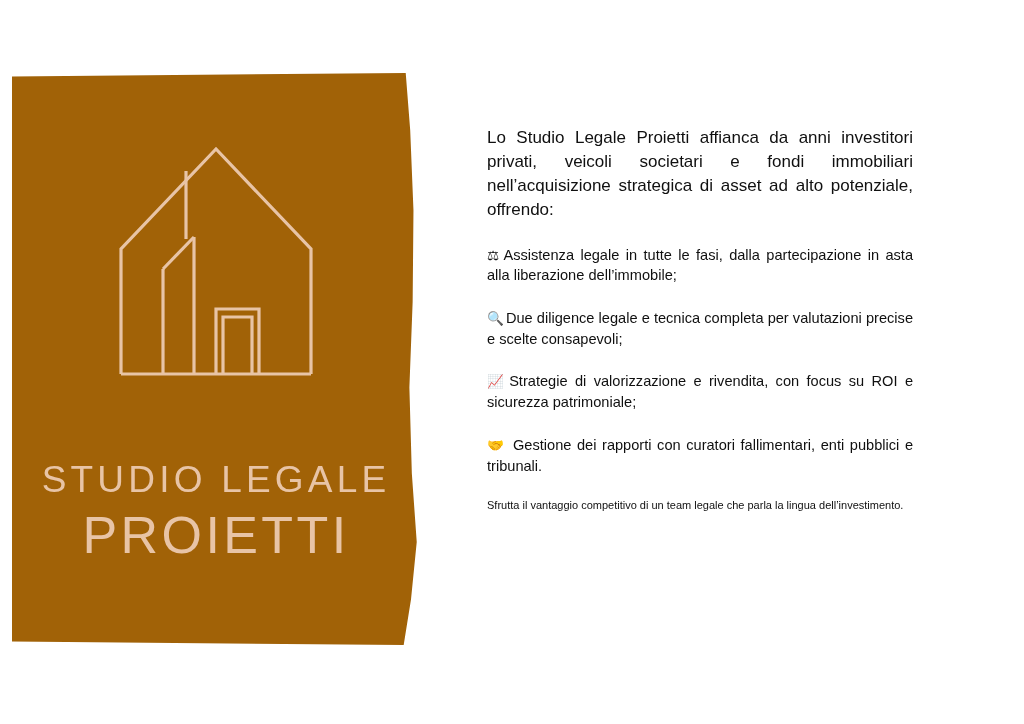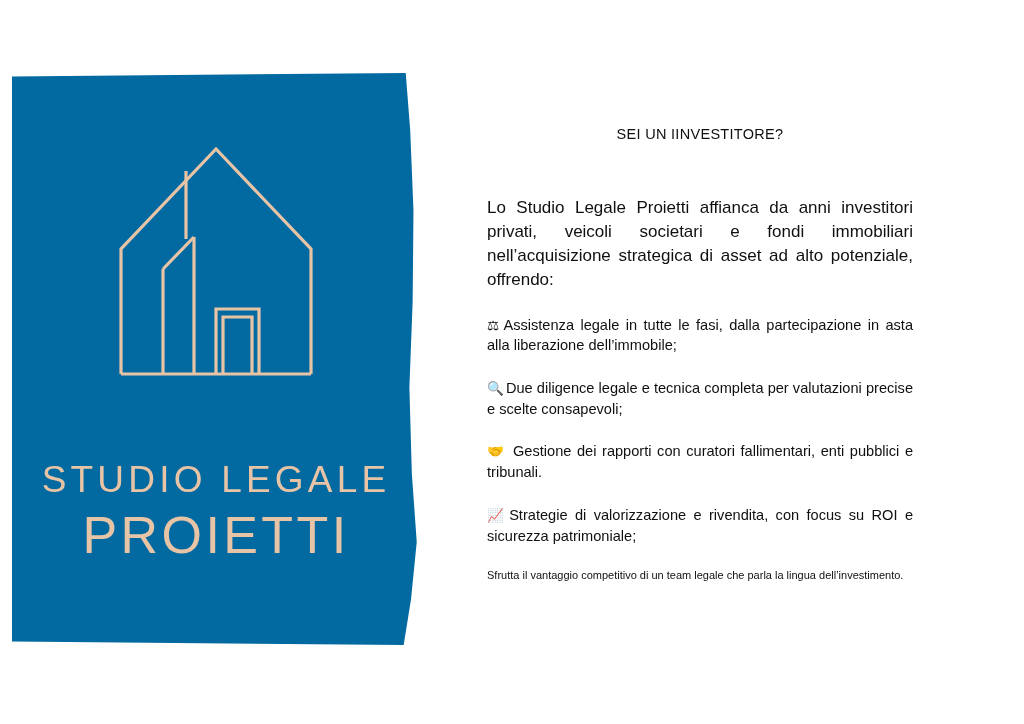--- a/index.html
+++ b/index.html
@@ -15,21 +15,21 @@
     overflow: hidden;
   }
 
   
   .logo-panel {
     position: absolute;
     left: 12px;
     top: 73px;
     width: 408px;
     height: 572px;
-    background: #0369a1;
+    background: #a16207;
     border-radius: 0 0 0 0;
     
     clip-path: polygon(0% 0.6%, 96.5% 0%, 97.6% 10%, 98.4% 24%, 98.2% 40%,
                        97.4% 55%, 98.0% 70%, 99.2% 82%, 97.8% 92%,
                        96.0% 100%, 0% 99.4%);
     overflow: hidden;
   }
 
   .logo-inner {
     position: absolute;
@@ -130,34 +130,33 @@
       </g>
     </svg>
 
     <div class="logo-line1">STUDIO LEGALE</div>
     <div class="logo-line2">PROIETTI</div>
   </div>
 </div>
 
 <div class="content">
 
-  <h1 class="headline">SEI UN IINVESTITORE?</h1>
 
   <p class="para">Lo Studio Legale Proietti affianca da anni investitori privati, veicoli societari e fondi immobiliari nell’acquisizione strategica di asset ad alto potenziale, offrendo:</p>
 
   <p class="bullet">
     <span class="emoji">⚖</span><span>Assistenza legale in tutte le fasi, dalla partecipazione in asta alla liberazione dell’immobile;</span>
   </p>
 
   <p class="bullet">
     <span class="emoji">🔍</span><span>Due diligence legale e tecnica completa per valutazioni precise e scelte consapevoli;</span>
   </p>
 
   <p class="bullet">
-    <span class="emoji">🤝</span> <span>Gestione dei rapporti con curatori fallimentari, enti pubblici e tribunali.</span>
+    <span class="emoji">📈</span><span>Strategie di valorizzazione e rivendita, con focus su ROI e sicurezza patrimoniale;</span>
   </p>
 
   <p class="bullet">
-    <span class="emoji">📈</span><span>Strategie di valorizzazione e rivendita, con focus su ROI e sicurezza patrimoniale;</span>
+    <span class="emoji">🤝</span> <span>Gestione dei rapporti con curatori fallimentari, enti pubblici e tribunali.</span>
   </p>
 
   <p class="closing">Sfrutta il vantaggio competitivo di un team legale che parla la lingua dell’investimento.</p>
 </div>
 
 </body></html>

